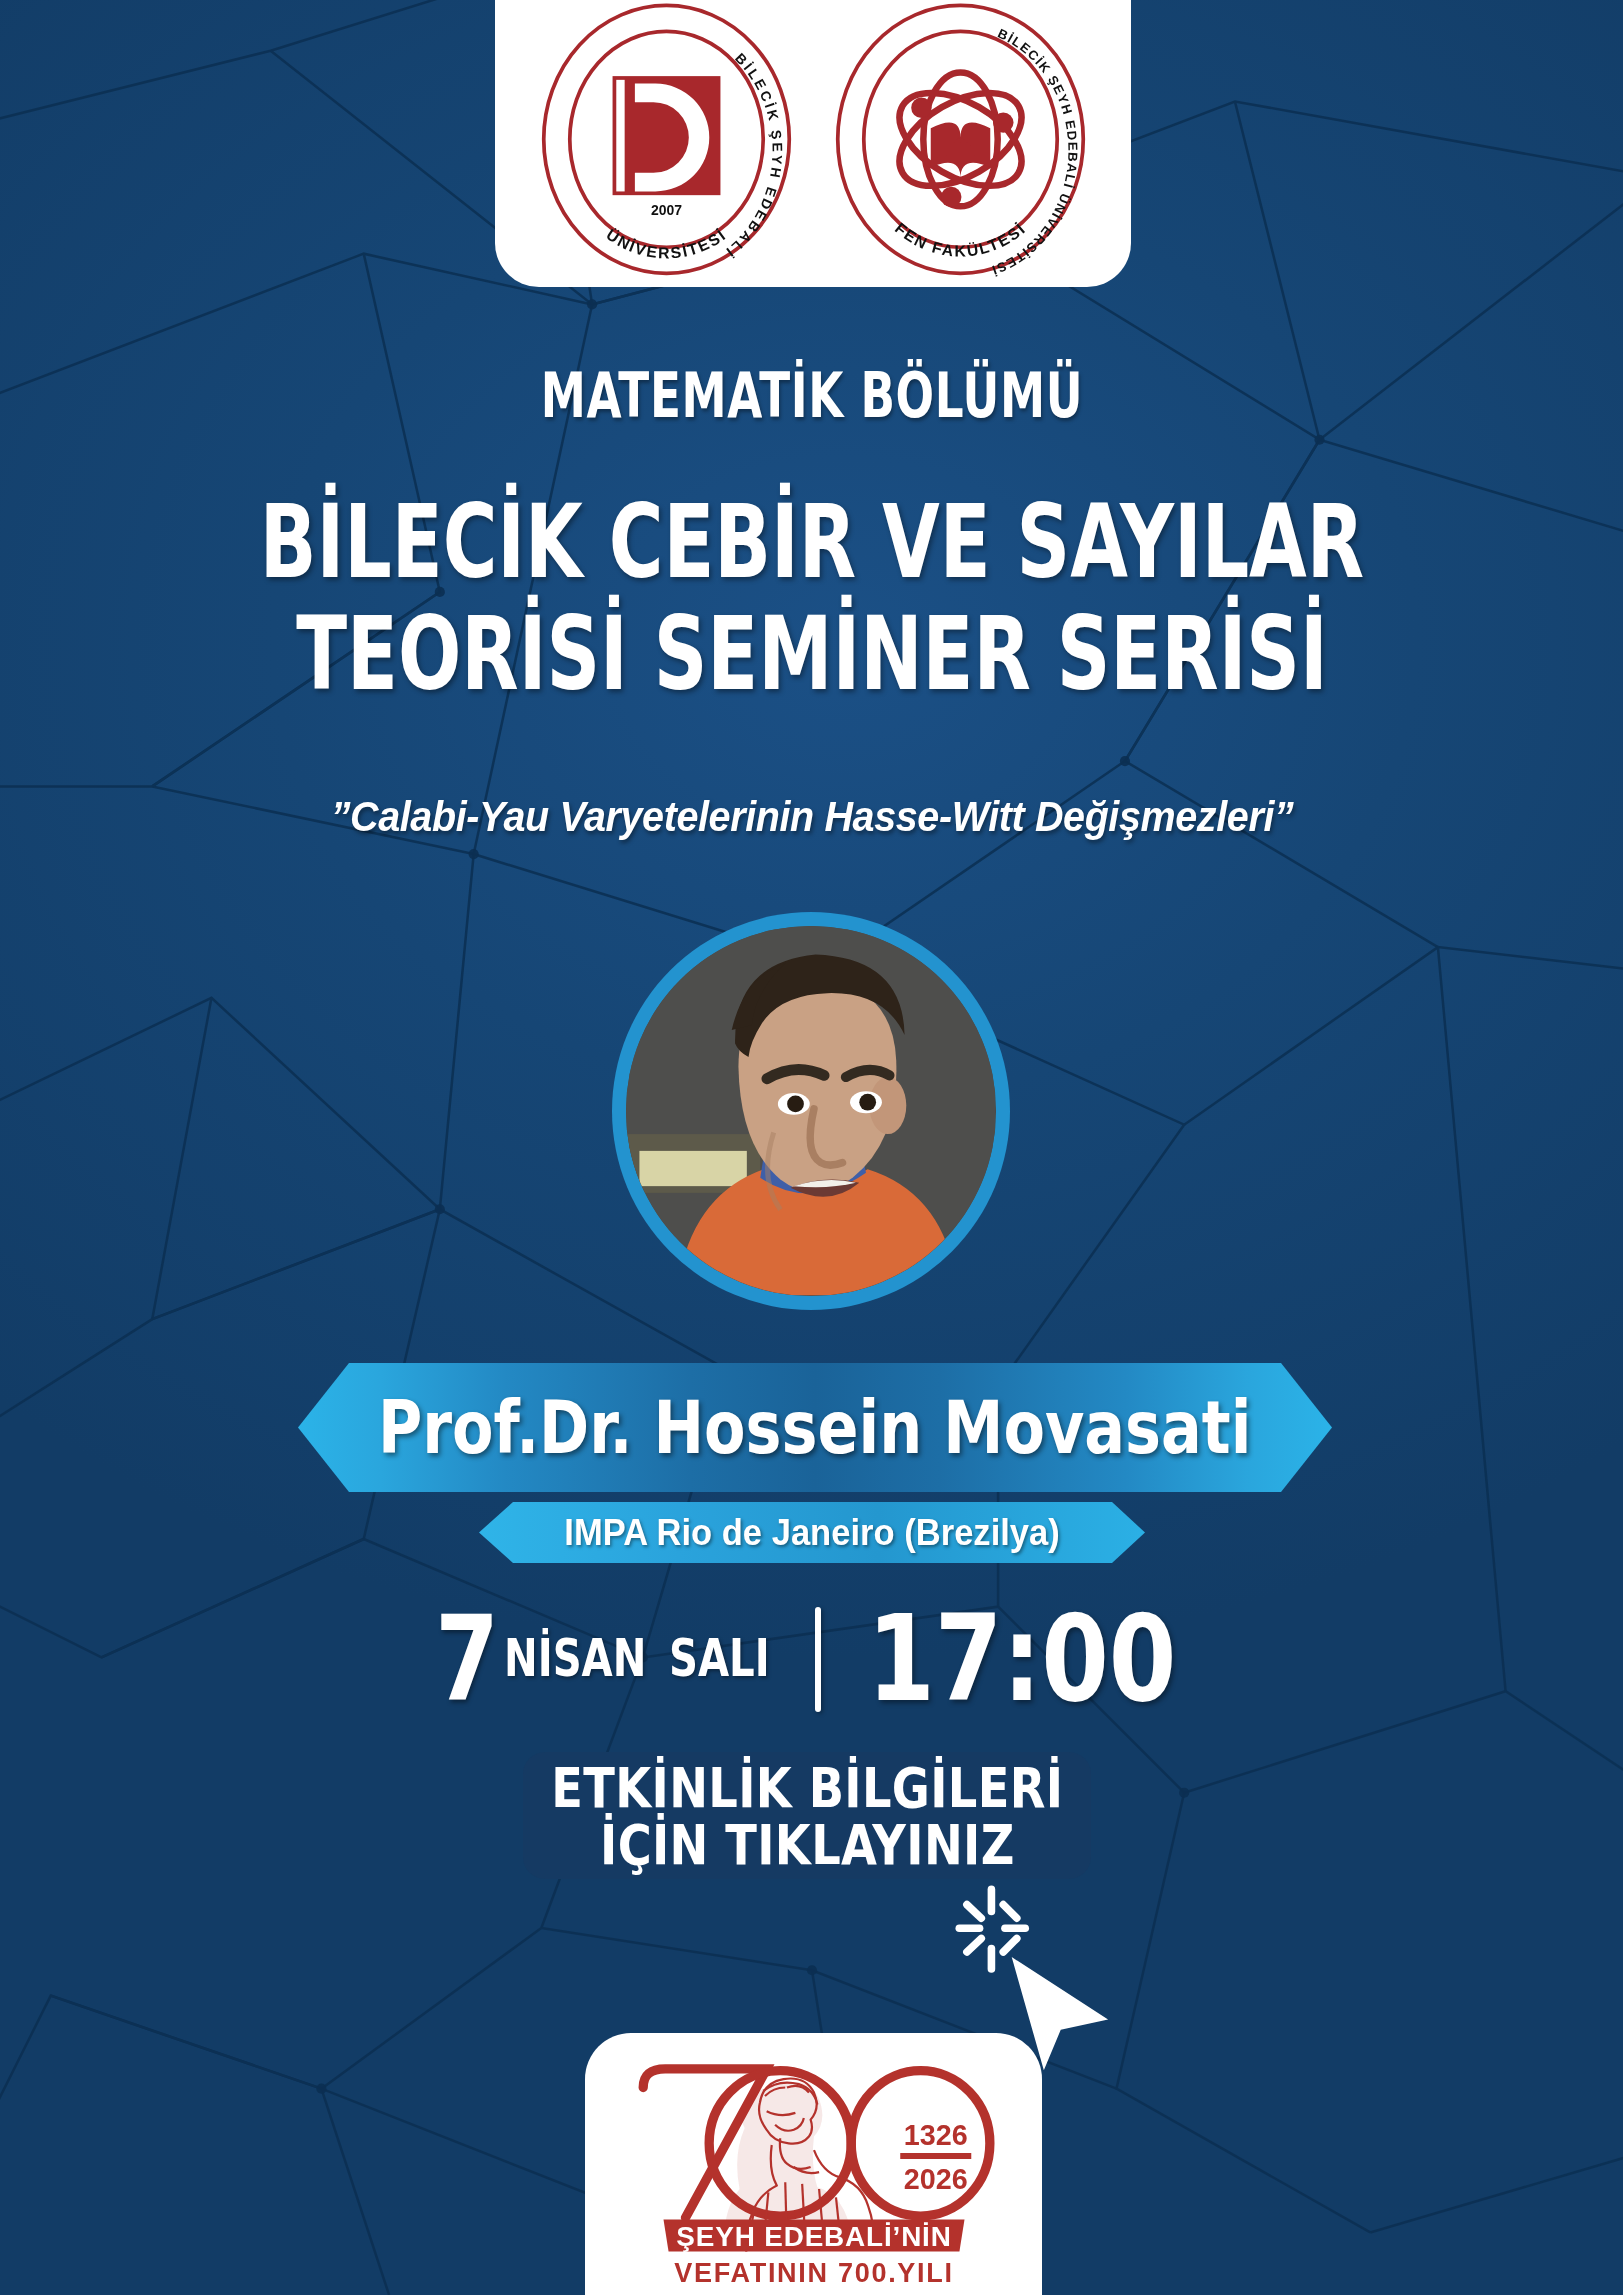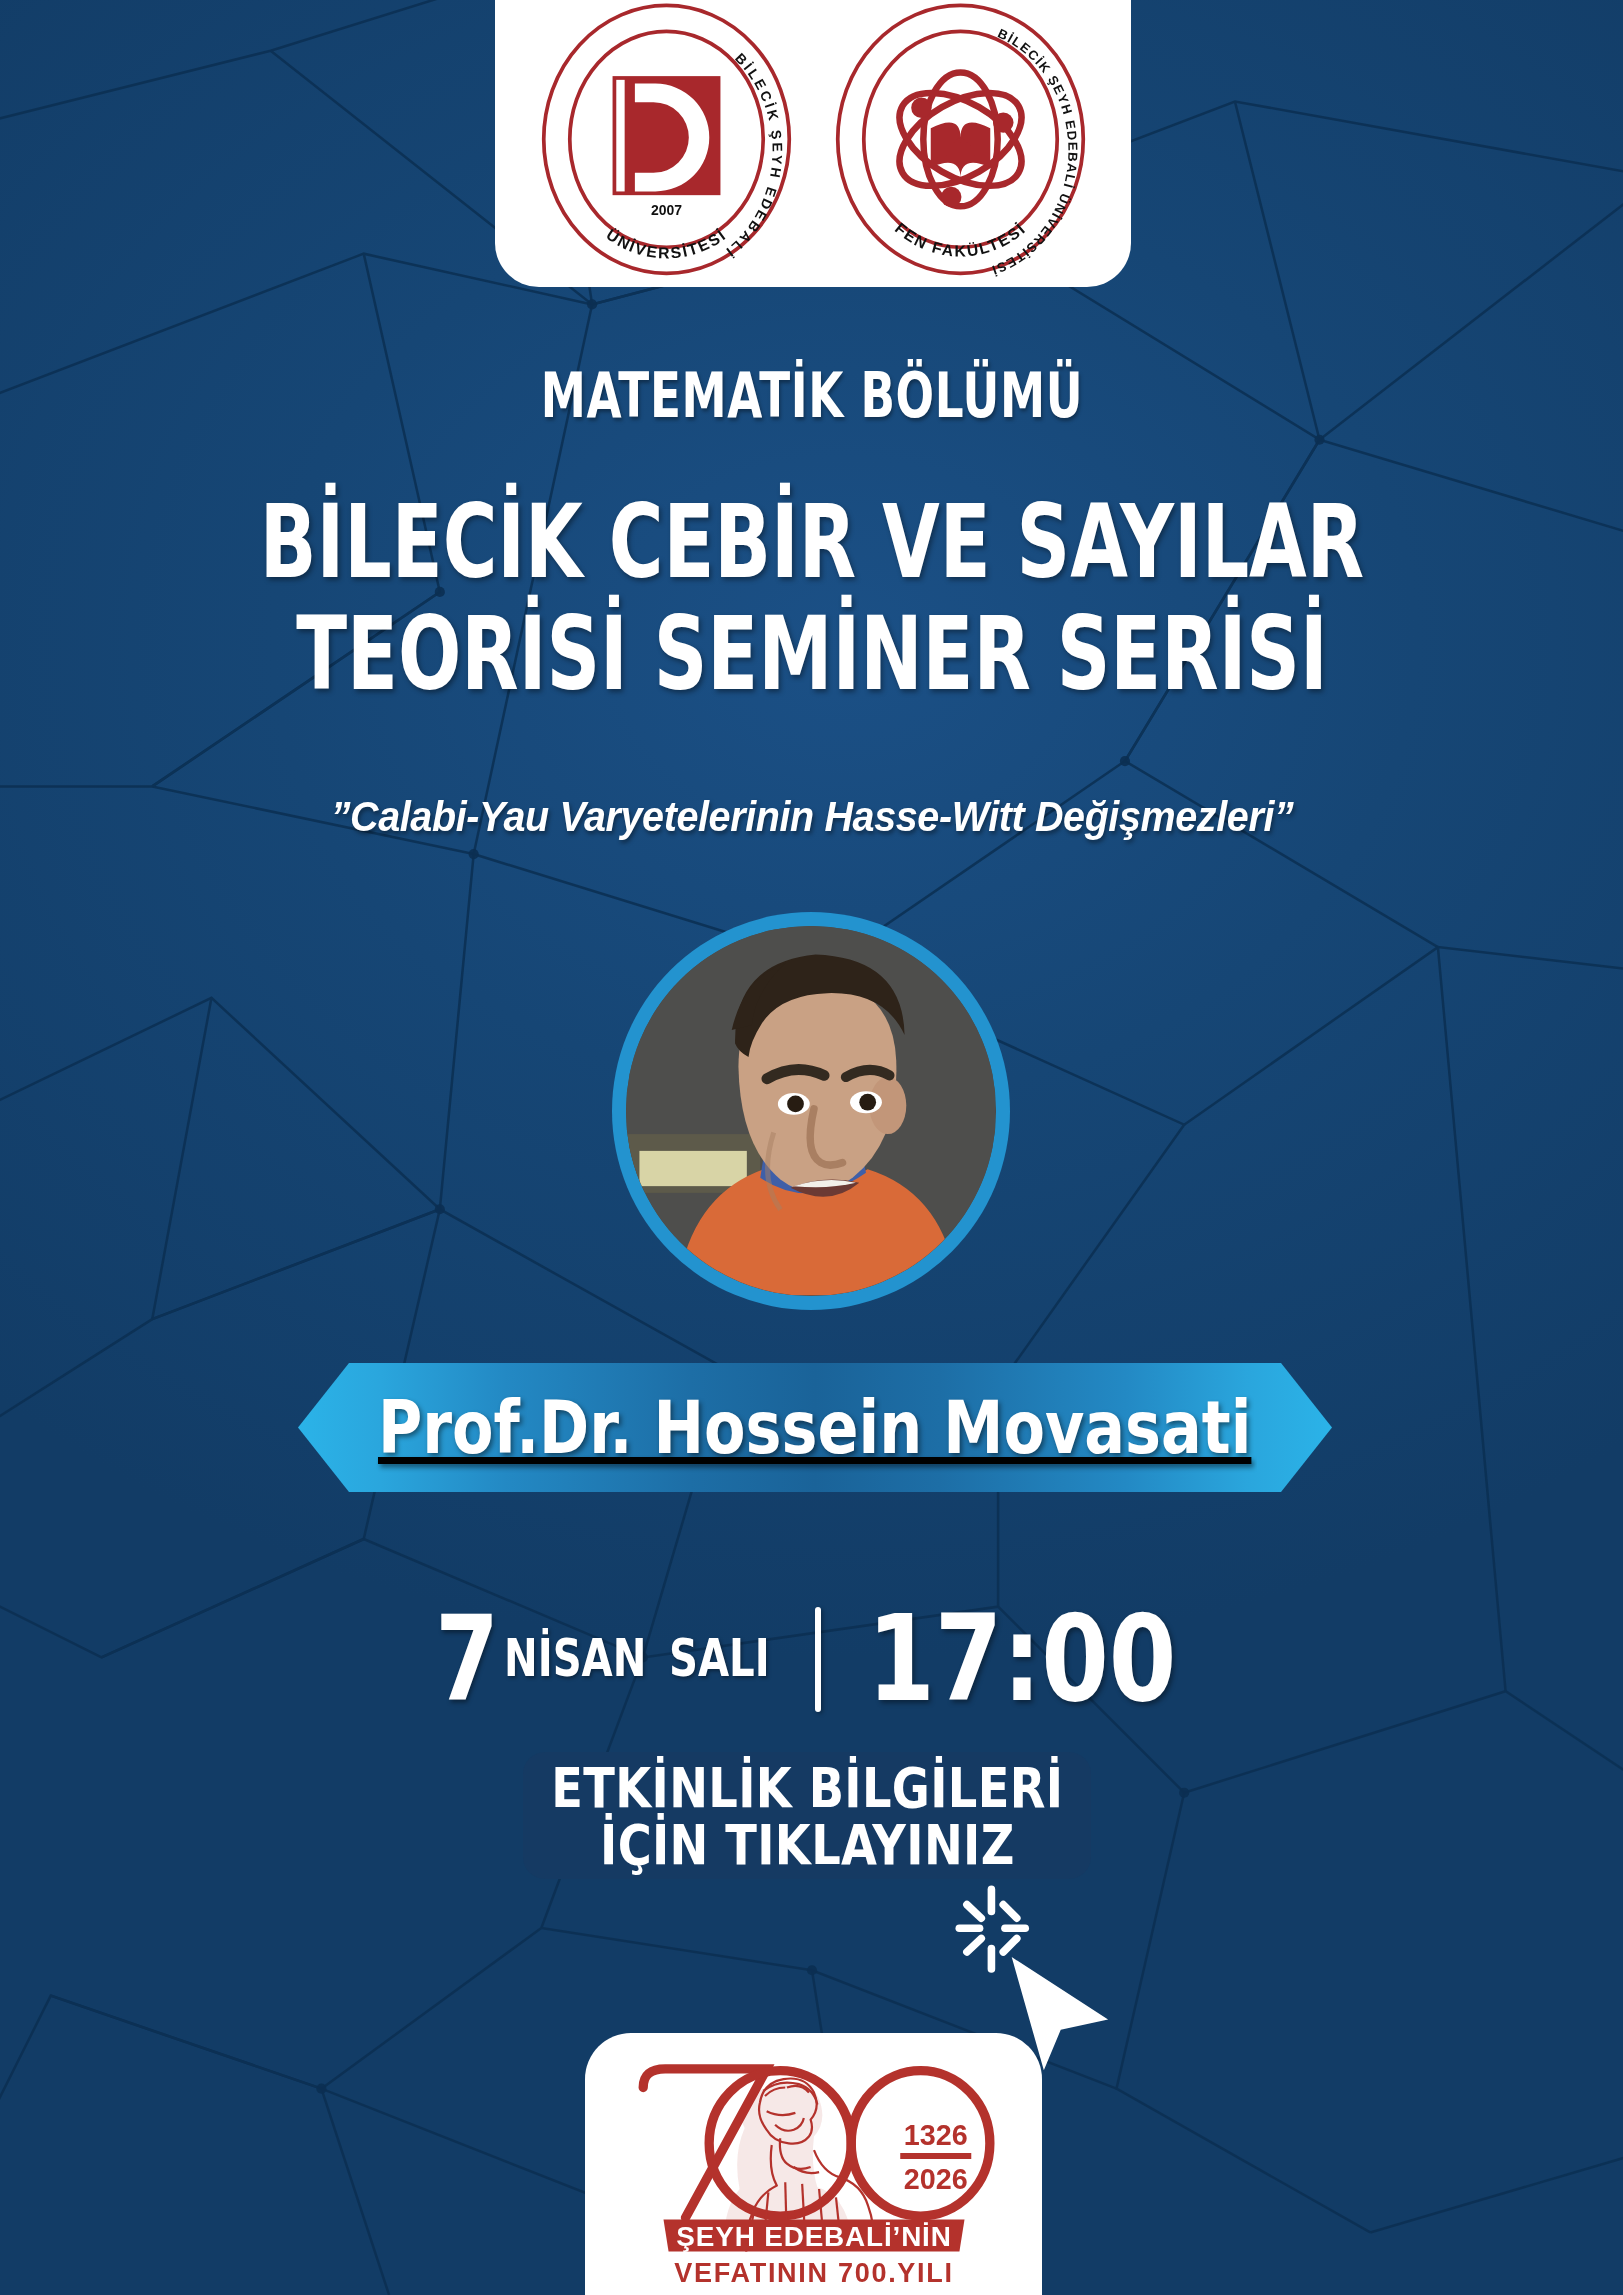--- a/index.html
+++ b/index.html
@@ -99,21 +99,21 @@
 
   
   #speaker-banner {
     position:absolute;
     left:298px; top:1363px;
     width:1034px; height:129px;
     clip-path:polygon(51px 0, 983px 0, 1034px 50%, 983px 100%, 51px 100%, 0 50%);
     background:linear-gradient(90deg,
       #2bb3e8 0%, #2aa6dd 8%, #2389c4 20%, #1d6ea6 38%,
       #1a6399 50%, #1d6ea6 62%, #2389c4 80%, #2aa6dd 92%, #2bb3e8 100%);
-    display:flex; align-items:center; justify-content:center;text-decoration:underline;
+    display:flex; align-items:center; justify-content:center;
   }
   #speaker-name {
     font-family:"Liberation Sans Narrow","DejaVu Sans Condensed","Liberation Sans", sans-serif;
     font-weight:bold;
     font-size:73px;
     color:#ffffff;
     transform:scaleX(0.92);
     letter-spacing:0px;
     text-shadow:2.5px 3.4px 5px rgba(0,0,0,0.45);
     white-space:nowrap;
@@ -377,20 +377,23 @@
         <path d="M200 310 q38 -12 74 -4 q-34 8 -74 4 z" fill="#f2f0ea"></path>
         <path d="M176 246 q-18 56 8 92" stroke="#a87f61" stroke-width="6" fill="none" opacity="0.5"></path>
       </svg>
     </div>
   </div>
 
   <div id="speaker-banner">
     <div id="speaker-name">Prof.Dr. Hossein Movasati</div>
   </div>
 
+  <div id="affil-banner">
+    <div id="affil-text">IMPA Rio de Janeiro (Brezilya)</div>
+  </div>
 
   <div id="datetime-row">
     <div id="date-block">
       <div id="day-number">7</div>
       <div id="date-words">
         <span>NİSAN</span>
         <span>SALI</span>
       </div>
     </div>
     <div id="dt-divider"></div>

